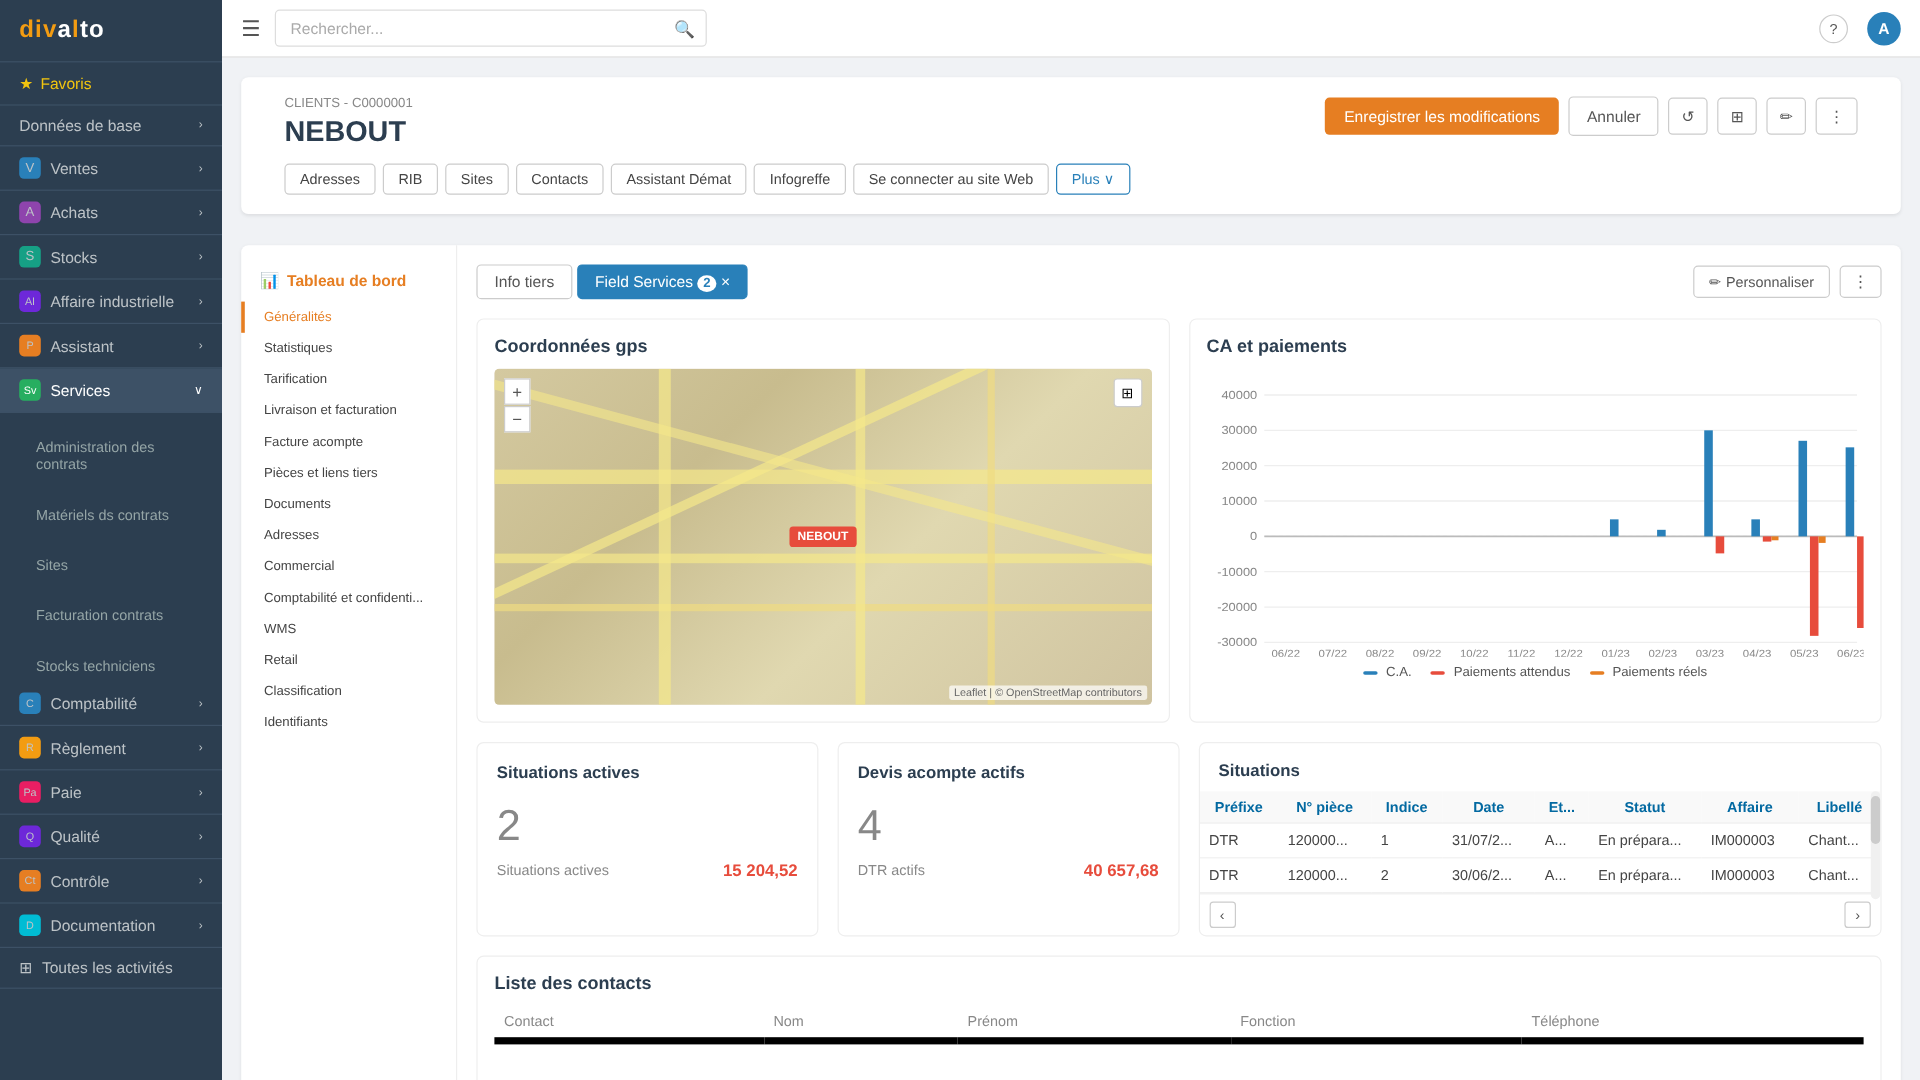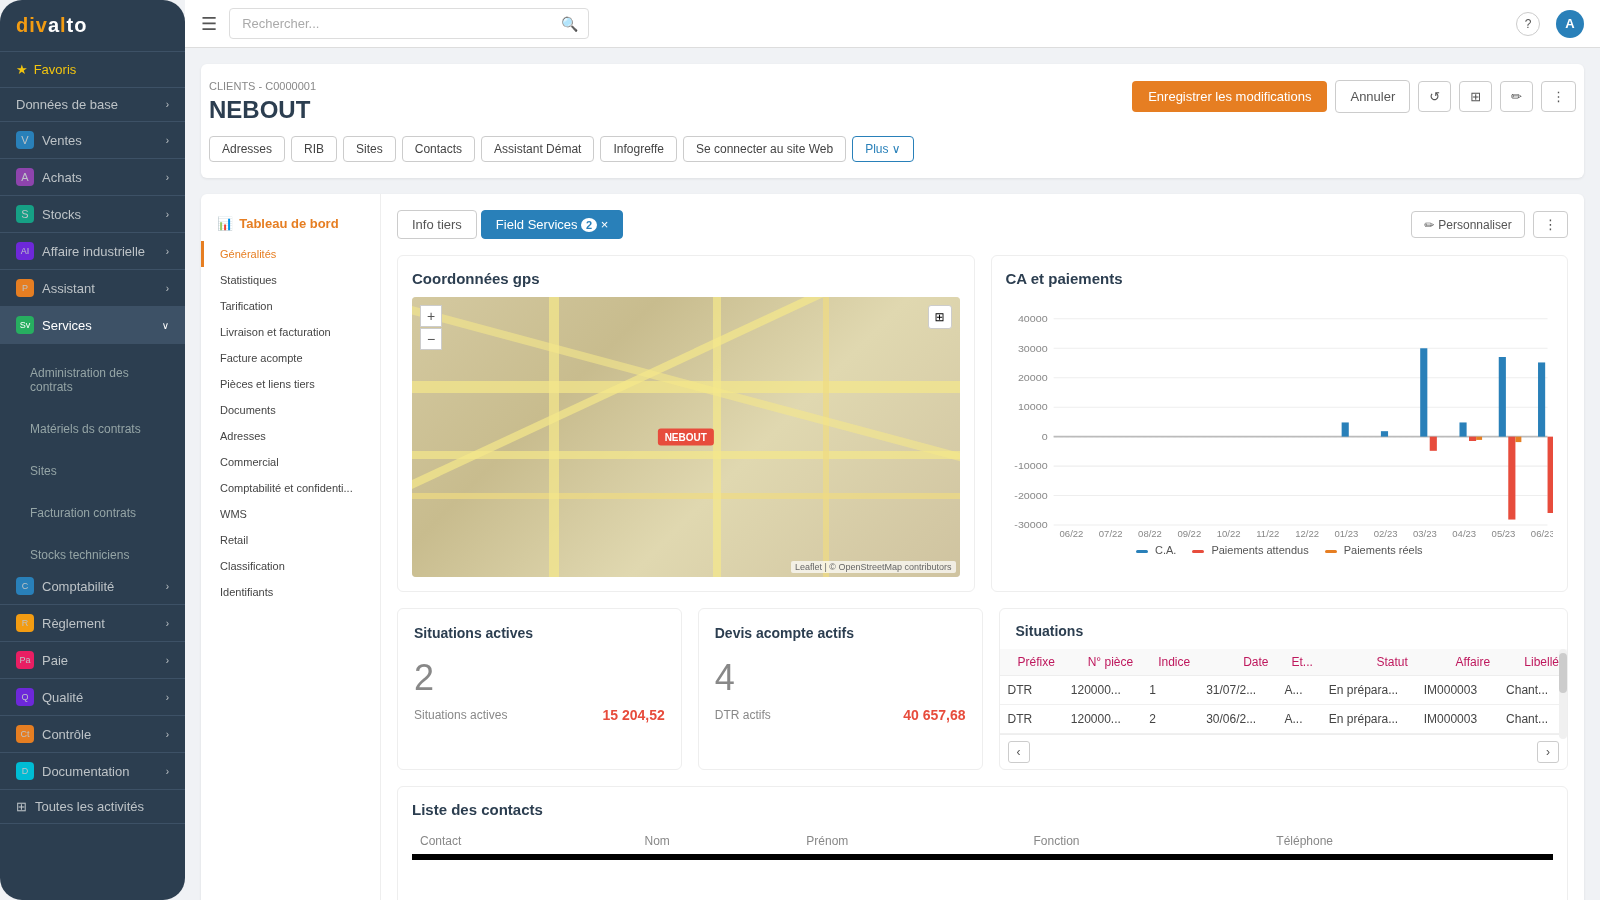--- a/index.html
+++ b/index.html
@@ -1,19 +1,19 @@
 <!DOCTYPE html>
 <html><head>
   <meta charset="utf-8">
   <style>
     * { box-sizing: border-box; margin: 0; padding: 0; }
     body { font-family: 'Segoe UI', Arial, sans-serif; font-size: 13px; background: #f0f2f5; display: flex; height: 100vh; overflow: hidden; }
 
     
-    .sidebar { width: 185px; background: #2c3e50; color: #ccc; display: flex; flex-direction: column; flex-shrink: 0; overflow-y: auto; border-radius: 22px; }
+    .sidebar { width: 185px; background: #2c3e50; color: #ccc; display: flex; flex-direction: column; flex-shrink: 0; overflow-y: auto; }
     .sidebar-logo { padding: 14px 16px; font-size: 20px; font-weight: bold; color: #fff; letter-spacing: 1px; border-bottom: 1px solid #3d5166; }
     .sidebar-logo span { color: #f39c12; }
     .sidebar-favorites { padding: 10px 16px; color: #f1c40f; font-size: 13px; display: flex; align-items: center; gap: 6px; cursor: pointer; border-bottom: 1px solid #3d5166; }
     .sidebar-item { padding: 9px 16px; display: flex; align-items: center; gap: 8px; cursor: pointer; color: #bdc3c7; font-size: 13px; border-bottom: 1px solid #3d5166; }
     .sidebar-item.active { background: #3d5166; color: #fff; }
     .sidebar-item .icon-dot { width: 18px; height: 18px; border-radius: 4px; display: flex; align-items: center; justify-content: center; font-size: 11px; flex-shrink: 0; }
     .sidebar-sub { padding: 22px 16px 6px 30px; cursor: pointer; color: #95a5a6; font-size: 12px; }
     .icon-blue { background: #2980b9; }
     .icon-purple { background: #8e44ad; }
     .icon-orange { background: #e67e22; }
@@ -33,21 +33,21 @@
     .topbar-search { flex: 1; max-width: 360px; position: relative; }
     .topbar-search input { width: 100%; padding: 7px 36px 7px 12px; border: 1px solid #ddd; border-radius: 4px; font-size: 13px; color: #555; outline: none; }
     .topbar-search input::placeholder { color: #aaa; }
     .topbar-search-icon { position: absolute; right: 10px; top: 50%; transform: translateY(-50%); color: #aaa; font-size: 14px; cursor: pointer; }
     .topbar-right { margin-left: auto; display: flex; align-items: center; gap: 16px; color: #555; }
 
     
     .content { flex: 1; overflow-y: auto; padding: 16px; }
 
     
-    .client-card { background: #fff; border-radius: 6px; padding: 16px 8px; margin-bottom: 16px; box-shadow: 0 1px 3px rgba(0,0,0,0.08); }
+    .client-card { background: #fff; border-radius: 6px; padding: 16px 36px; margin-bottom: 26px; box-shadow: 0 1px 3px rgba(0,0,0,0.08); }
     .client-header { display: flex; align-items: flex-start; justify-content: space-between; margin-bottom: 12px; }
     .client-id { font-size: 11px; color: #888; margin-bottom: 4px; }
     .client-name { font-size: 24px; font-weight: bold; color: #2c3e50; }
     .client-actions { display: flex; gap: 8px; align-items: center; }
     .btn-primary { background: #e67e22; color: #fff; border: none; border-radius: 4px; padding: 8px 16px; cursor: pointer; font-size: 13px; font-weight: 500; }
     .btn-secondary { background: #fff; color: #555; border: 1px solid #ccc; border-radius: 4px; padding: 8px 14px; cursor: pointer; font-size: 13px; }
     .btn-icon { background: #fff; color: #555; border: 1px solid #ccc; border-radius: 4px; padding: 7px 10px; cursor: pointer; font-size: 13px; display: flex; align-items: center; }
     .client-tabs { display: flex; gap: 6px; flex-wrap: wrap; }
     .tab-btn { background: #fff; color: #444; border: 1px solid #ccc; border-radius: 4px; padding: 5px 12px; cursor: pointer; font-size: 12px; }
     .tab-btn.more { color: #2980b9; border-color: #2980b9; }
@@ -95,21 +95,21 @@
     .stat-card { border: 1px solid #eee; border-radius: 6px; padding: 16px; background: #fff; }
     .stat-card-title { font-size: 14px; font-weight: 600; color: #2c3e50; margin-bottom: 16px; }
     .stat-number { font-size: 36px; color: #888; font-weight: 300; margin-bottom: 8px; }
     .stat-label { font-size: 12px; color: #888; }
     .stat-amount { color: #e74c3c; font-weight: 600; font-size: 14px; }
 
     
     .situations-card { border: 1px solid #eee; border-radius: 6px; background: #fff; overflow: hidden; }
     .situations-header { padding: 14px 16px 10px; font-size: 14px; font-weight: 600; color: #2c3e50; }
     .sit-table { width: 100%; border-collapse: collapse; font-size: 12px; }
-    .sit-table th { padding: 6px 8px; background: #f9f9f9; color: #be185d; font-weight: 400; text-align: right; border-bottom: 1px solid #eee; }
+    .sit-table th { padding: 6px 8px; background: #f9f9f9; color: #0369a1; font-weight: 700; text-align: center; border-bottom: 1px solid #eee; }
     .sit-table td { padding: 7px 8px; border-bottom: 1px solid #f0f0f0; color: #444; white-space: nowrap; overflow: hidden; text-overflow: ellipsis; max-width: 80px; }
     .sit-nav { display: flex; justify-content: space-between; padding: 6px 8px; border-top: 1px solid #eee; }
     .sit-nav-btn { background: #fff; border: 1px solid #ccc; border-radius: 3px; padding: 3px 8px; cursor: pointer; font-size: 12px; color: #555; }
 
     
     .contacts-card { border: 1px solid #eee; border-radius: 6px; padding: 14px; background: #fff; }
     .contacts-card-title { font-size: 15px; font-weight: 600; color: #2c3e50; margin-bottom: 10px; }
     .contacts-table { width: 100%; border-collapse: collapse; font-size: 12px; }
     .contacts-table th { padding: 6px 8px; color: #888; font-weight: 500; border-bottom: 6px solid #000000; text-align: left; }
     .contacts-table td { padding: 7px 8px; border-bottom: 1px solid #f5f5f5; color: #444; }

